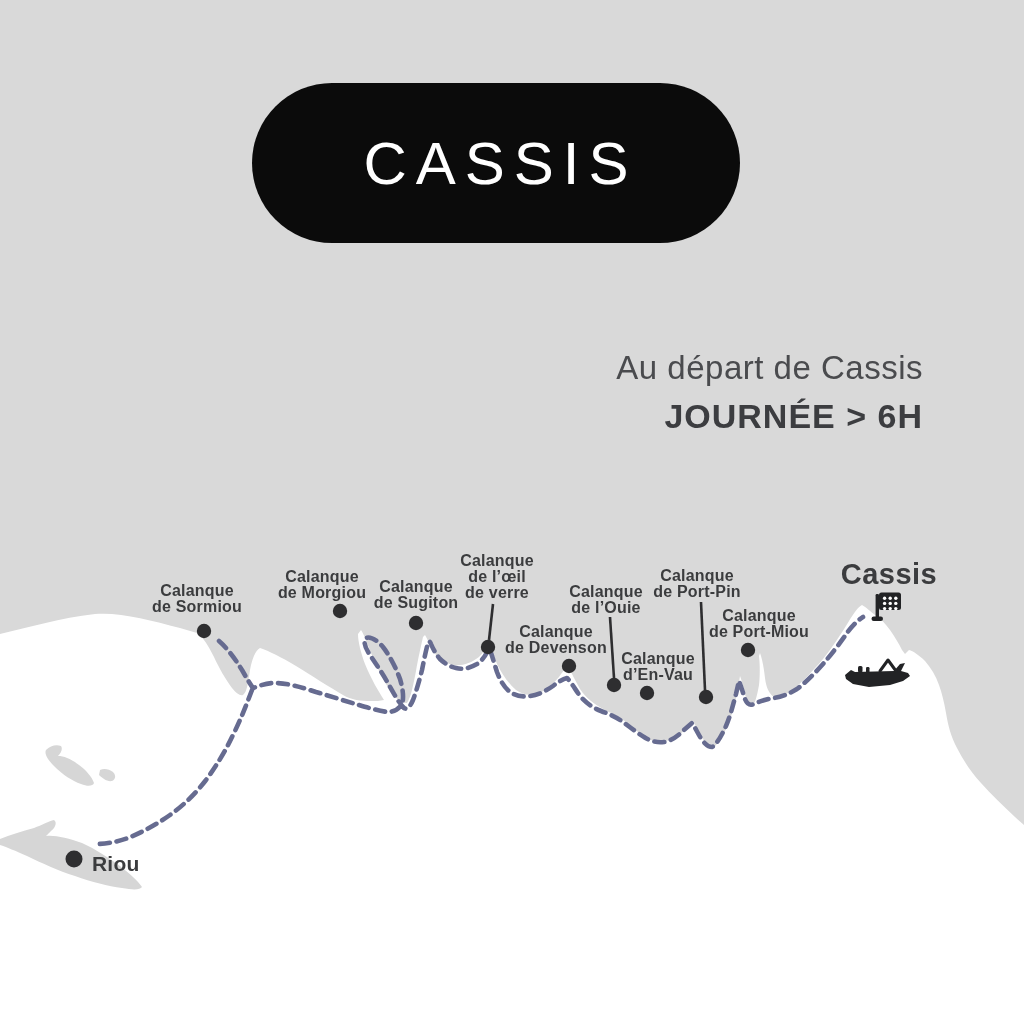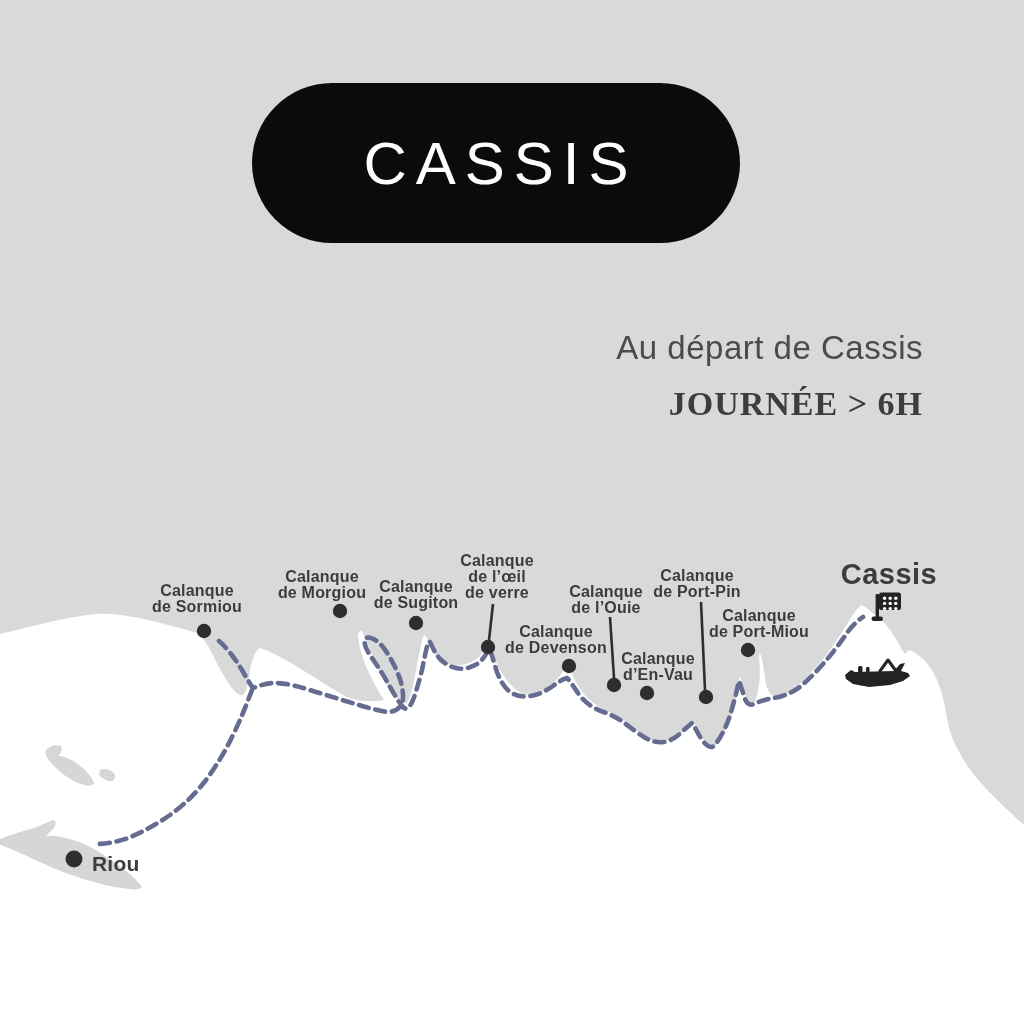--- a/index.html
+++ b/index.html
@@ -23,23 +23,23 @@
 
   .pill{
     position:absolute;left:252px;top:83px;width:488px;height:160px;
     background:var(--pill-bg,#0b0b0b);border-radius:80px;
     display:flex;align-items:center;justify-content:center;
   }
   .pill span{
     color:var(--pill-text,#ffffff);font-size:60px;font-weight:400;
     letter-spacing:9px;padding-left:9px;white-space:nowrap;
   }
-  .subtitle{position:absolute;right:101px;top:328px;text-align:right;}
+  .subtitle{position:absolute;right:101px;top:348px;text-align:right;}
   .subtitle .sub1{font-size:33px;color:var(--subtitle1,#4a4b4e);letter-spacing:.5px;line-height:1.2;}
-  .subtitle .sub2{font-size:34px;font-weight:700;color:var(--subtitle2,#3c3d40);letter-spacing:1px;line-height:1.2;margin-top:16px;font-family:Liberation Serif, serif;}
+  .subtitle .sub2{font-size:34px;font-weight:700;color:var(--subtitle2,#3c3d40);letter-spacing:1px;line-height:1.2;margin-top:8px;}
 </style>
 </head>
 <body>
 
 <div class="stage" style="--bg: #d9d9d9; --sea: #ffffff; --island: #d6d6d6; --route: #666b90; --dot: #2e2e30; --label: #3b3c3e; --pill-bg: #0b0b0b; --pill-text: #ffffff; --subtitle1: #4a4b4e; --subtitle2: #3c3d40; --icon: #222325;">
 
   <svg class="map-svg" viewBox="0 0 1024 1024" xmlns="http://www.w3.org/2000/svg">
     <path class="sea" d="M0,634 C30,627 60,618 95,614 C120,612 150,620 180,628 L197,633 C203,637 208,645 214,657 C219,668 226,680 232,688 C236,693 240,696 243,695 C247,692 248,683 250,670 C252,659 255,651 260,648 C269,651 281,657 296,666 C311,675 329,687 343,695 C351,700 361,701 371,701 C376,701 380,701 384,700 C379,692 371,679 365,664 C361,653 358,642 358,634 L361,630 C364,634 367,643 371,653 C376,665 382,678 389,689 C395,698 401,703 407,703 C411,697 413,686 416,671 C418,659 421,646 423,637 L425,635 C428,640 431,648 436,655 C441,661 447,664 454,665 C463,666 471,663 479,657 C483,653 486,648 489,643 C492,649 494,656 497,664 C502,674 508,683 516,690 C523,695 531,696 539,693 C547,690 553,684 559,677 C562,672 566,668 568,666 C571,672 575,680 580,689 C586,698 594,704 603,709 C611,713 618,716 626,722 C634,729 643,736 651,740 C658,743 666,742 674,738 C680,735 686,729 691,723 L693,721 C696,727 700,735 705,742 C708,746 711,748 714,747 C719,743 724,734 729,722 C733,712 736,699 738,688 L740,676 C742,681 744,690 746,698 C747,703 749,707 752,707 C755,704 757,696 759,685 C760,676 760,665 759,656 L760,653 C762,658 764,668 765,678 C766,687 769,694 774,697 C780,698 787,694 795,688 C803,681 813,671 823,659 C832,648 841,634 849,621 C854,613 858,607 862,605 C866,607 871,612 875,615 C880,618 885,623 890,630 C895,637 899,644 902,650 L905,654 L909,650 C913,651 919,655 925,661 C931,668 936,676 939,685 C942,693 944,702 946,713 C948,725 951,737 957,748 C963,760 971,772 981,783 C991,794 1003,806 1015,817 L1024,825 L1024,1024 L0,1024 Z"></path>
     <path class="island" d="M0,839 C10,835 22,831 34,828 C42,825 49,821 54,820 C57,822 56,827 51,831 L46,836 C55,835 68,838 82,843 C95,849 108,857 120,866 C130,874 138,881 142,887 C140,890 133,890 122,888 C108,886 92,882 75,876 C58,871 42,863 27,856 C16,851 6,847 0,845 Z"></path>
     <path class="island" d="M46,750 C50,746 56,744 61,746 C63,749 61,753 58,756 C64,756 71,759 79,765 C86,770 92,777 94,783 C93,786 88,787 81,784 C72,781 62,774 54,766 C48,760 44,754 46,750 Z"></path>

